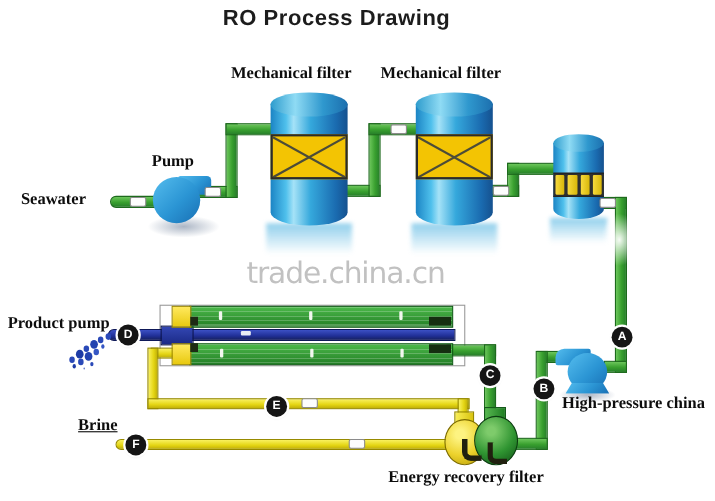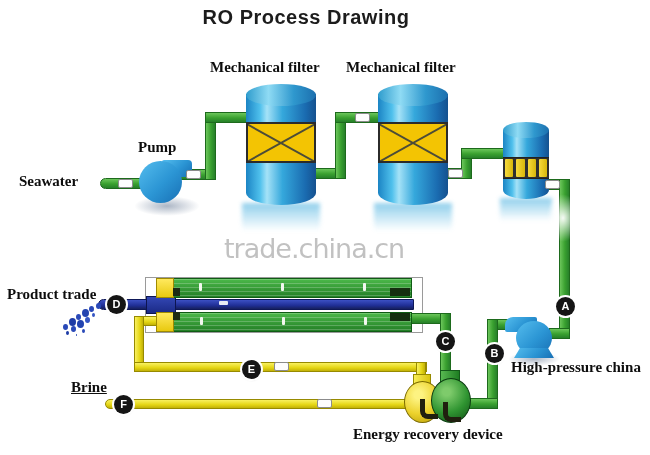--- a/index.html
+++ b/index.html
@@ -184,21 +184,21 @@
   <div class="abs marker" style="left:436px;top:332px;">C</div>
   <div class="abs marker" style="left:107px;top:295px;">D</div>
   <div class="abs marker" style="left:242px;top:360px;">E</div>
   <div class="abs marker" style="left:114px;top:395px;">F</div>
 
   <div class="abs title">RO Process Drawing</div>
   <div class="abs lbl" style="left:19px;top:173px;">Seawater</div>
   <div class="abs lbl" style="left:138px;top:139px;">Pump</div>
   <div class="abs lbl" style="left:210px;top:59px;">Mechanical filter</div>
   <div class="abs lbl" style="left:346px;top:59px;">Mechanical filter</div>
-  <div class="abs lbl" style="left:7px;top:286px;">Product trade</div>
+  <div class="abs lbl" style="left:7px;top:286px;">Product pump</div>
   <div class="abs lbl" style="left:71px;top:379px;text-decoration:underline;">Brine</div>
   <div class="abs lbl" style="left:511px;top:359px;">High-pressure china</div>
-  <div class="abs lbl" style="left:353px;top:426px;">Energy recovery device</div>
+  <div class="abs lbl" style="left:353px;top:426px;">Energy recovery filter</div>
 
   <div class="abs watermark">trade.china.cn</div>
   <div class="abs droplets"></div>
 
 </div>
 
 </body></html>

